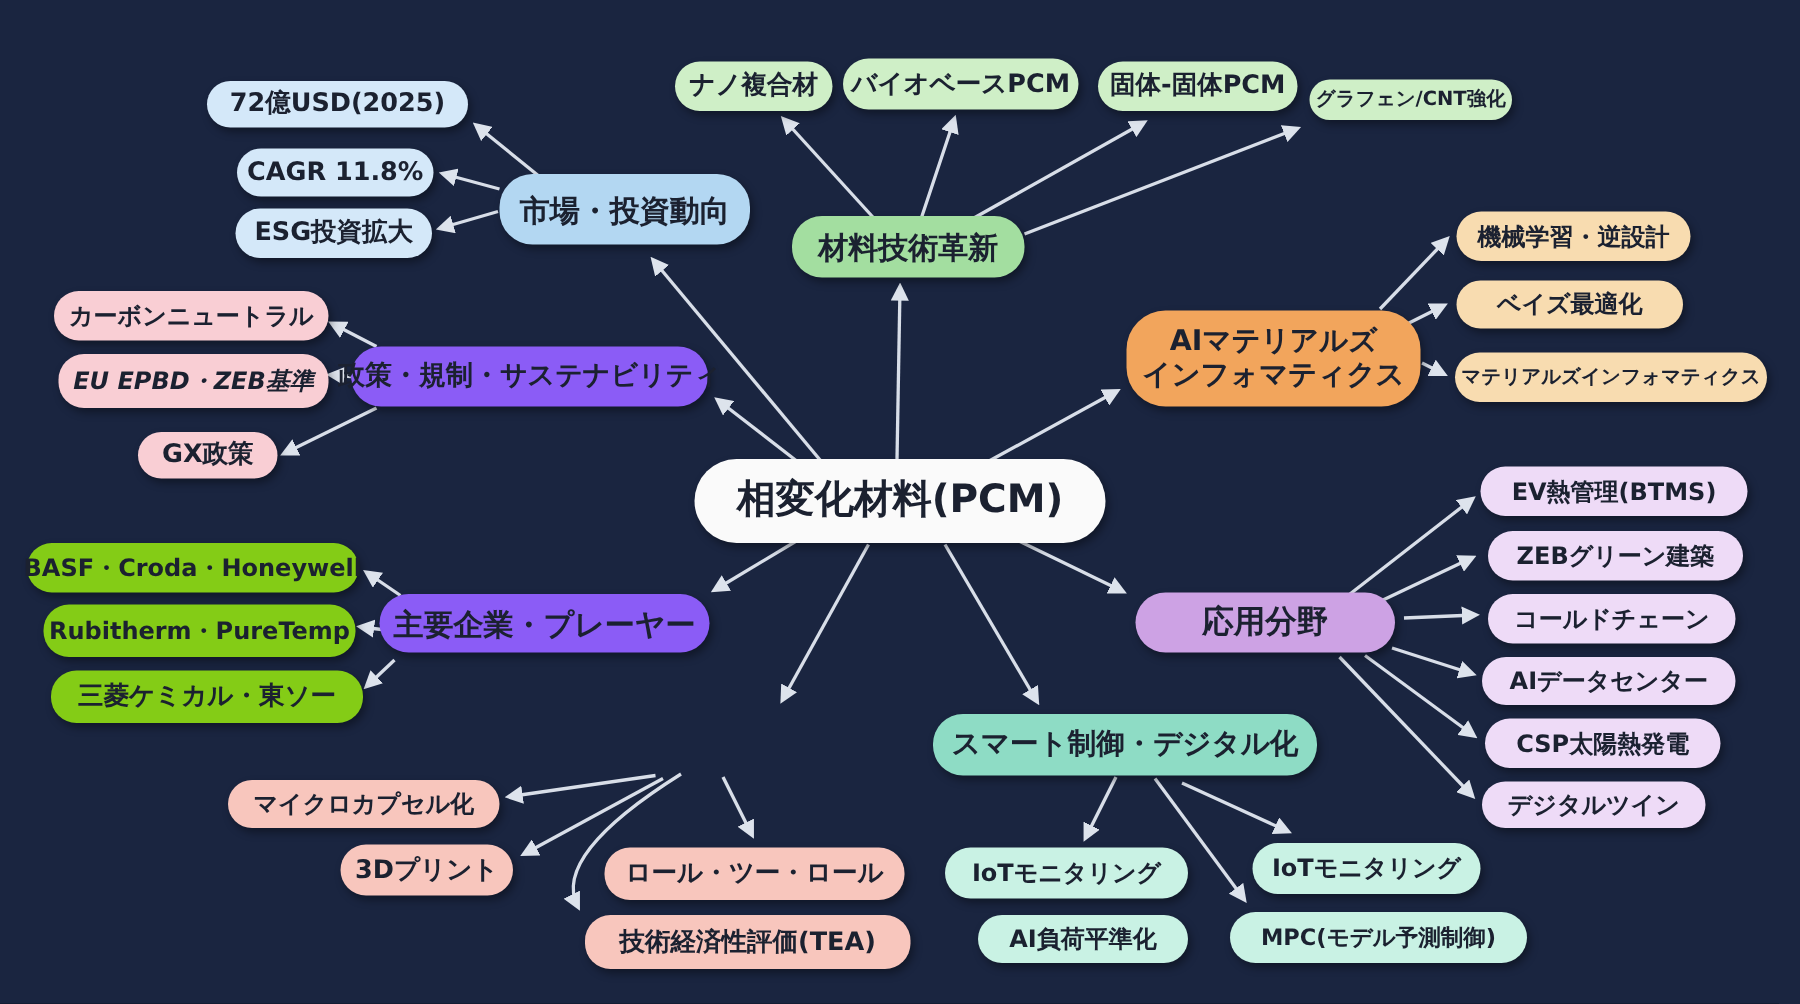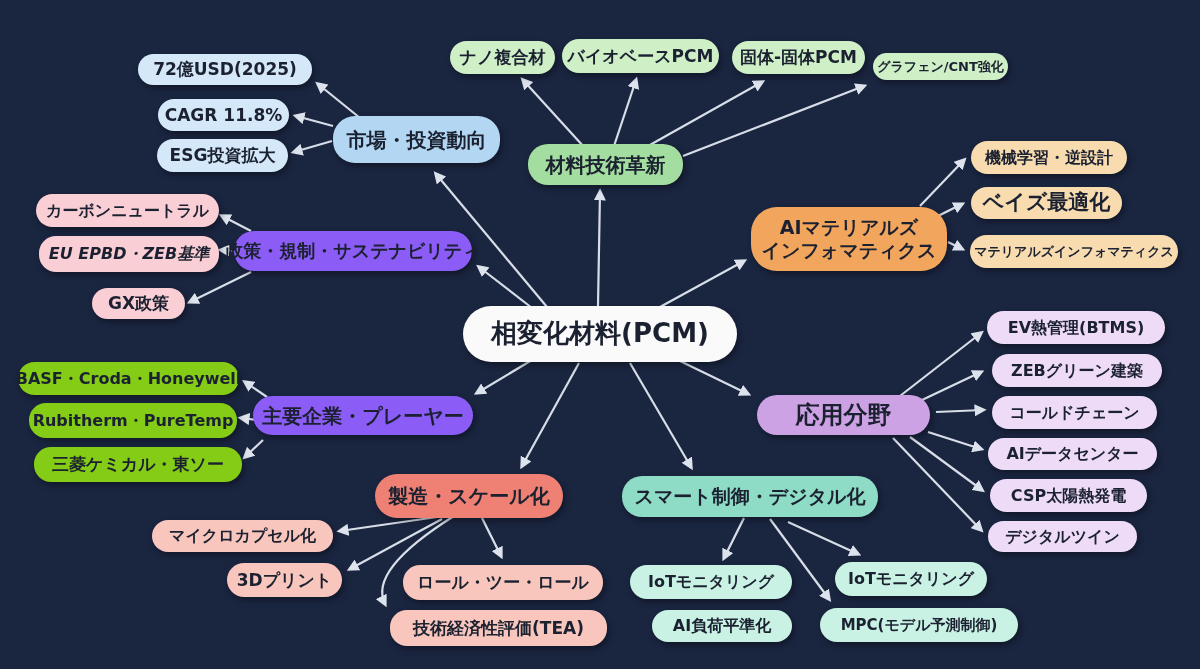--- a/index.html
+++ b/index.html
@@ -102,42 +102,41 @@
 
   <div class="node material-p" style="left:528px;top:144px;width:155px;height:41px;font-size:20px;">材料技術革新</div>
   <div class="node material-c" style="left:450px;top:41px;width:105px;height:33px;font-size:17px;">ナノ複合材</div>
   <div class="node material-c" style="left:562px;top:39px;width:157px;height:34px;font-size:17px;">バイオベースPCM</div>
   <div class="node material-c" style="left:732px;top:41px;width:133px;height:33px;font-size:17px;">固体-固体PCM</div>
   <div class="node material-c" style="left:873px;top:53px;width:135px;height:27px;font-size:13px;">グラフェン/CNT強化</div>
 
   <div class="node ai-p pre" style="left:751px;top:207px;width:196px;height:64px;font-size:19px;">AIマテリアルズ
 インフォマティクス</div>
   <div class="node ai-c" style="left:971px;top:141px;width:156px;height:33px;font-size:16px;">機械学習・逆設計</div>
-  <div class="node ai-c" style="left:971px;top:187px;width:151px;height:32px;font-size:21px;text-align:right;">ベイズ最適化</div>
+  <div class="node ai-c" style="left:971px;top:187px;width:151px;height:32px;font-size:16px;text-align:right;">ベイズ最適化</div>
   <div class="node ai-c" style="left:970px;top:235px;width:208px;height:33px;font-size:13px;">マテリアルズインフォマティクス</div>
 
   <div class="node policy-p" style="left:234px;top:231px;width:238px;height:40px;font-size:18px;">政策・規制・サステナビリティ</div>
   <div class="node policy-c" style="left:36px;top:194px;width:183px;height:33px;font-size:16px;">カーボンニュートラル</div>
   <div class="node policy-c" style="left:39px;top:236px;width:180px;height:36px;font-size:16px;font-style:italic;">EU EPBD・ZEB基準</div>
   <div class="node policy-c" style="left:92px;top:288px;width:93px;height:31px;font-size:17px;">GX政策</div>
 
   <div class="node players-p" style="left:253px;top:396px;width:220px;height:39px;font-size:20px;">主要企業・プレーヤー</div>
   <div class="node players-c" style="left:18px;top:362px;width:221px;height:33px;font-size:16px;">BASF・Croda・Honeywell</div>
   <div class="node players-c" style="left:29px;top:403px;width:208px;height:35px;font-size:16px;">Rubitherm・PureTemp</div>
   <div class="node players-c" style="left:34px;top:447px;width:208px;height:35px;font-size:17px;">三菱ケミカル・東ソー</div>
 
-  <div class="node apps-p" style="left:757px;top:395px;width:173px;height:40px;font-size:24px;">応用分野</div>
+  <div class="node apps-p" style="left:757px;top:395px;width:173px;height:40px;font-size:21px;">応用分野</div>
   <div class="node apps-c" style="left:987px;top:311px;width:178px;height:33px;font-size:16px;">EV熱管理(BTMS)</div>
   <div class="node apps-c" style="left:992px;top:354px;width:170px;height:33px;font-size:16px;">ZEBグリーン建築</div>
   <div class="node apps-c" style="left:992px;top:396px;width:165px;height:33px;font-size:16px;">コールドチェーン</div>
   <div class="node apps-c" style="left:988px;top:438px;width:169px;height:32px;font-size:16px;">AIデータセンター</div>
   <div class="node apps-c" style="left:990px;top:479px;width:157px;height:33px;font-size:16px;">CSP太陽熱発電</div>
   <div class="node apps-c" style="left:988px;top:521px;width:149px;height:31px;font-size:16px;">デジタルツイン</div>
 
-  <div class="node mfg-p" style="left:375px;top:474px;width:188px;height:44px;font-size:20px;">製造・スケール化</div>
   <div class="node mfg-c" style="left:152px;top:520px;width:181px;height:32px;font-size:16px;">マイクロカプセル化</div>
   <div class="node mfg-c" style="left:227px;top:563px;width:115px;height:34px;font-size:17px;">3Dプリント</div>
   <div class="node mfg-c" style="left:403px;top:565px;width:200px;height:35px;font-size:17px;">ロール・ツー・ロール</div>
   <div class="node mfg-c" style="left:390px;top:610px;width:217px;height:36px;font-size:17px;">技術経済性評価(TEA)</div>
 
   <div class="node smart-p" style="left:622px;top:476px;width:256px;height:41px;font-size:19px;">スマート制御・デジタル化</div>
   <div class="node smart-c" style="left:630px;top:565px;width:162px;height:34px;font-size:16px;">IoTモニタリング</div>
   <div class="node smart-c" style="left:835px;top:562px;width:152px;height:34px;font-size:16px;">IoTモニタリング</div>
   <div class="node smart-c" style="left:652px;top:610px;width:140px;height:32px;font-size:16px;">AI負荷平準化</div>
   <div class="node smart-c" style="left:820px;top:608px;width:198px;height:34px;font-size:15px;">MPC(モデル予測制御)</div>

